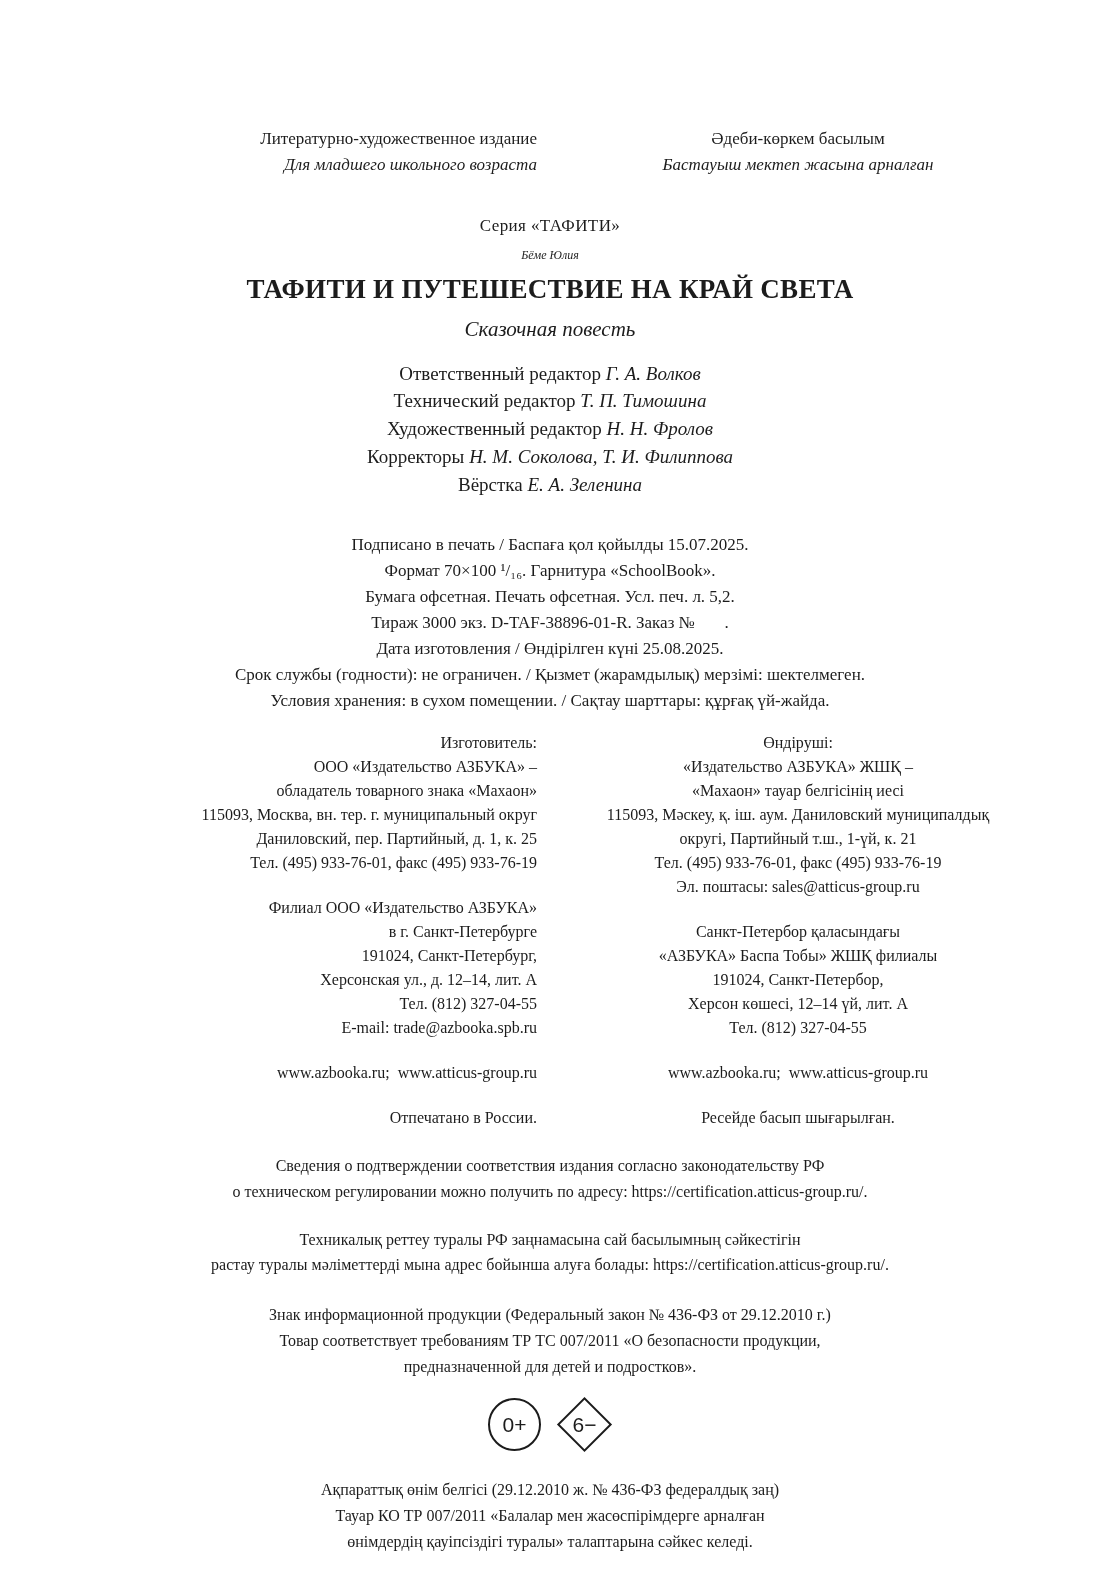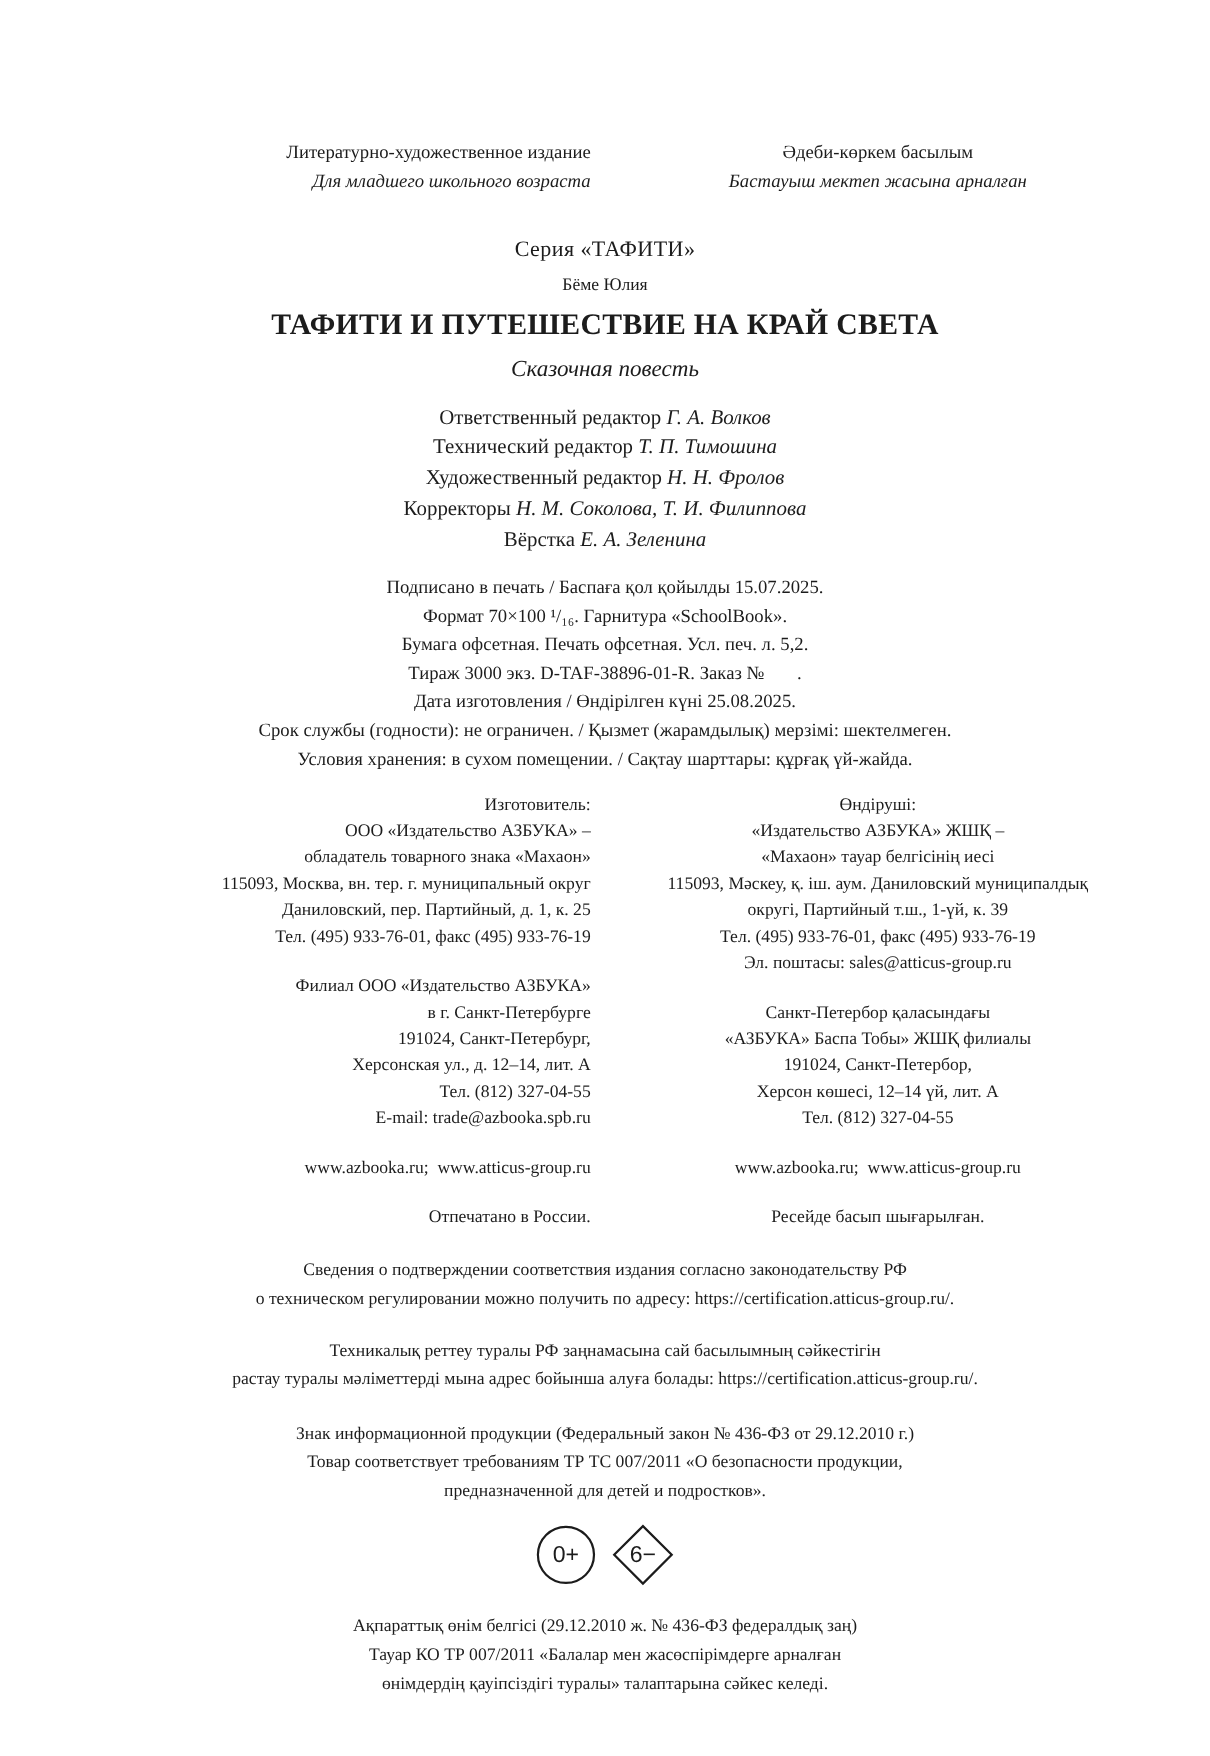--- a/index.html
+++ b/index.html
@@ -9,26 +9,26 @@
     color:#1c1c1c; font-family:"Liberation Serif","DejaVu Serif",serif;
     padding-top:126px; overflow:hidden;
   }
   .i { font-style:italic; }
   .center { text-align:center; }
   .cols { display:flex; justify-content:center; gap:26px; }
   .cols .col { width:470px; }
   .right-al { text-align:right; }
   .left-al { text-align:center; }
   .header-note { font-size:17px; line-height:1.55; }
-  .series { font-size:20px; margin-top:37px; letter-spacing:0.4px; }
-  .author { font-size:16px; margin-top:12px; }
+  .series { font-size:17px; margin-top:37px; letter-spacing:0.4px; }
+  .author { font-size:12px; margin-top:12px;font-style:italic; }
   .title { font-size:27px; font-weight:bold; margin-top:11px; letter-spacing:0.3px; }
   .subtitle { font-size:21px; margin-top:12px; }
   .staff { margin-top:18px; font-size:19px; line-height:1.46; }
-  .print-info { margin-top:17px; font-size:17px; line-height:1.53; }
+  .print-info { margin-top:34px; font-size:17px; line-height:1.53; }
   .addr-cols { margin-top:17px; }
   .addr { font-size:16px; line-height:1.5; }
   .group { margin-bottom:21px; }
   .group:last-child { margin-bottom:0; }
   .cert { margin-top:23px; font-size:16px; line-height:1.58; }
   .agemark { margin-top:25px; font-size:16px; line-height:1.62; }
   .badges { margin-top:17px; display:flex; justify-content:center; align-items:center; gap:16px; }
   .badge-circle {
     width:53px; height:53px; border:2.5px solid #1c1c1c; border-radius:50%;
     display:flex; align-items:center; justify-content:center;
@@ -106,21 +106,21 @@
       <div class="group">
         <div>Отпечатано в России.</div>
       </div>
     </div>
     <div class="col left-al addr">
       <div class="group">
           <div>Өндіруші:</div>
           <div>«Издательство АЗБУКА» ЖШҚ –</div>
           <div>«Махаон» тауар белгісінің иесі</div>
           <div>115093, Мәскеу, қ. іш. аум. Даниловский муниципалдық</div>
-          <div>округі, Партийный т.ш., 1-үй, к. 39</div>
+          <div>округі, Партийный т.ш., 1-үй, к. 21</div>
           <div>Тел. (495) 933-76-01, факс (495) 933-76-19</div>
           <div>Эл. поштасы: sales@atticus-group.ru</div>
         </div>
       <div class="group">
           <div>Санкт-Петербор қаласындағы</div>
           <div>«АЗБУКА» Баспа Тобы» ЖШҚ филиалы</div>
           <div>191024, Санкт-Петербор,</div>
           <div>Херсон көшесі, 12–14 үй, лит. А</div>
           <div>Тел. (812) 327-04-55</div>
         </div>

